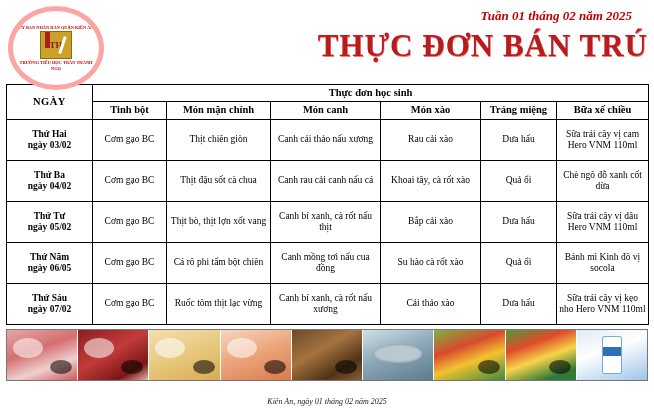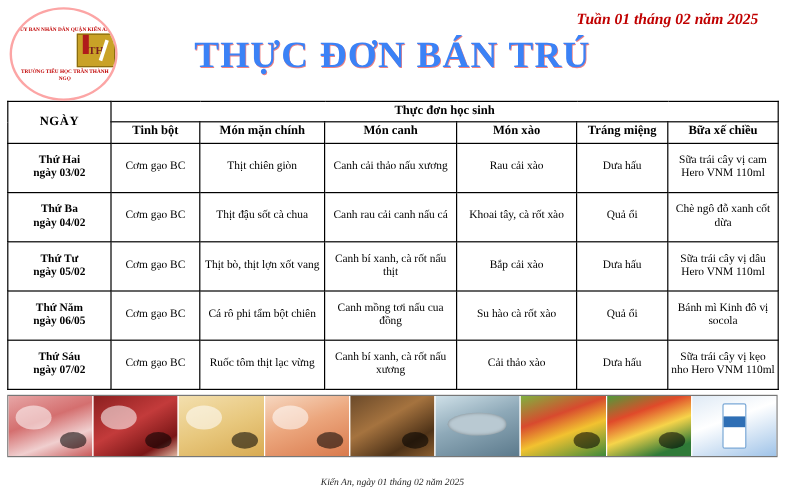--- a/index.html
+++ b/index.html
@@ -12,22 +12,22 @@
     position:relative;
   }
   .page{width:654px;height:419px;position:relative;box-sizing:border-box;padding:4px 6px 0 6px;}
 
   
   .header{position:relative;height:78px;}
   .logo{
     position:absolute;left:2px;top:2px;width:86px;height:74px;
     border-radius:50%;
     background:#ffffff;
-    border:2px solid #fca5a5;
-    display:flex;flex-direction:column;align-items:flex-end;justify-content:center;
+    border:5px solid #fca5a5;
+    display:flex;flex-direction:column;align-items:center;justify-content:center;
     overflow:hidden;
   }
   .logo-top{
     font-size:4.4px;color:#c00000;font-weight:bold;text-align:center;line-height:1.15;
     width:84px;
   }
   .logo-emblem{
     width:30px;height:26px;margin:1px 0;
     background:#c9a227;
     border:1px solid #8a6d0f;
@@ -46,22 +46,22 @@
     width:84px;
   }
   .week{
     position:absolute;right:16px;top:4px;
     color:#c00000;font-weight:bold;font-style:italic;font-size:13px;
     white-space:nowrap;
     font-family:Liberation Serif, serif;
   }
   .title{
     position:absolute;left:0;right:0;top:24px;
-    text-align:center;
-    color:#3b82f6;
+    text-align:right;
+    color:#b91c1c;
     font-weight:bold;
     font-size:31px;
     letter-spacing:1px;
     text-shadow:0.6px 0.6px 0 #f08080;
   }
 
   
   table.menu{
     border-collapse:collapse;
     width:642px;

